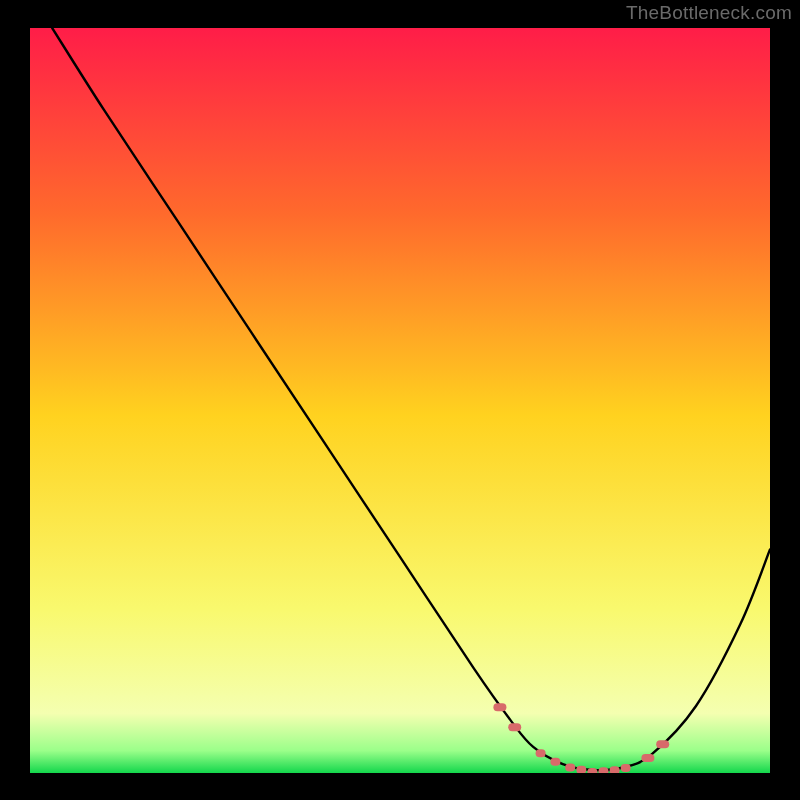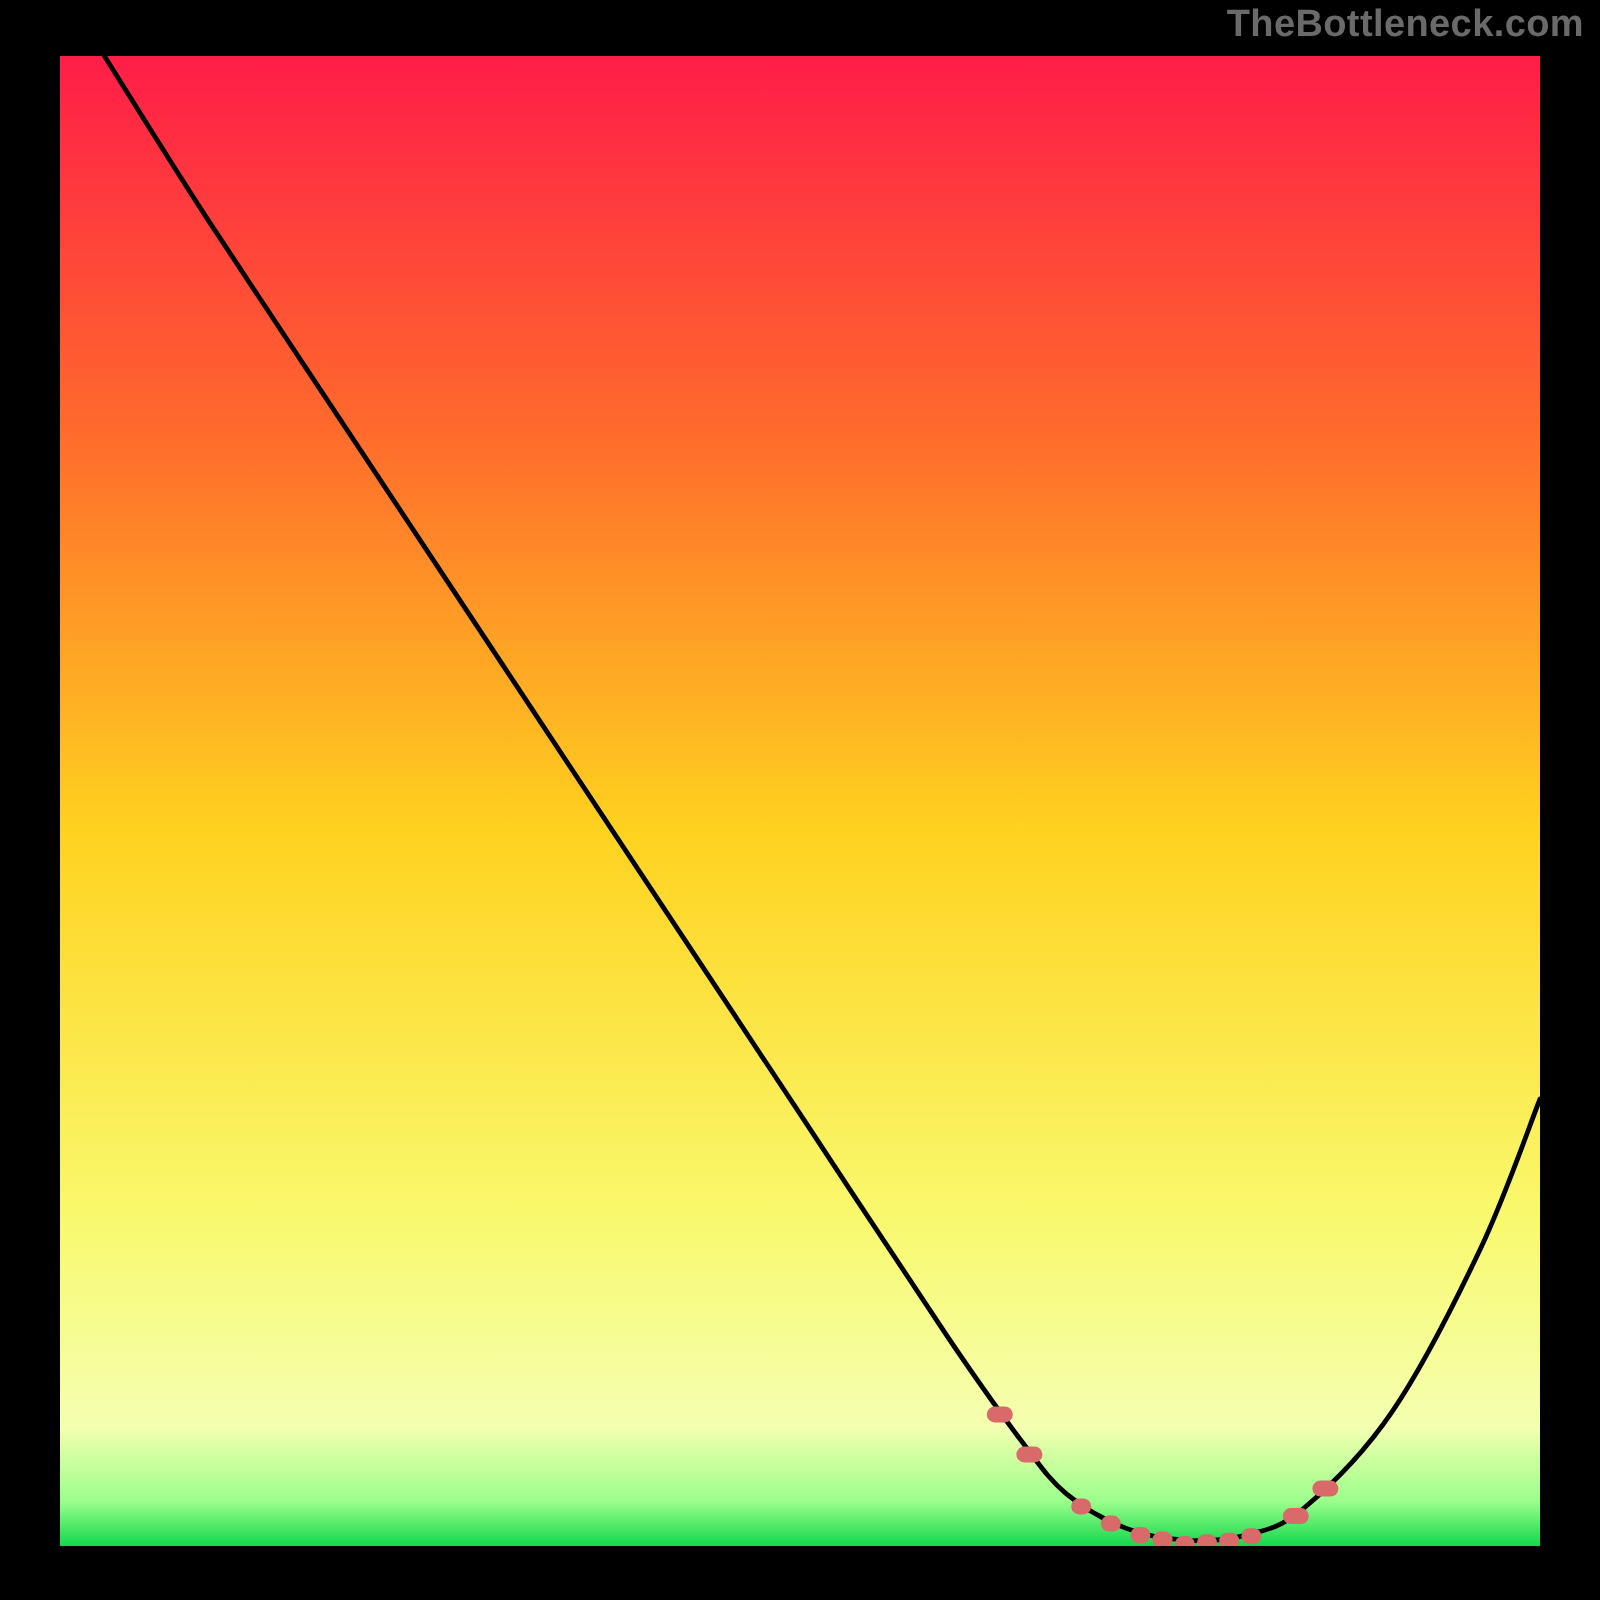--- a/index.html
+++ b/index.html
@@ -16,21 +16,21 @@
     width: 800px;
     height: 800px;
     background: #000;
   }
   .watermark {
     position: absolute;
     top: 2px;
     right: 8px;
     color: #6a6a6a;
     font-size: 19px;
-    font-weight: 700;
+    font-weight: 400;
     letter-spacing: 0.2px;
     user-select: none;
     margin-left: 24px;
   }
   .plot-frame {
     position: absolute;
     left: 30px;
     top: 28px;
     width: 740px;
     height: 745px;

